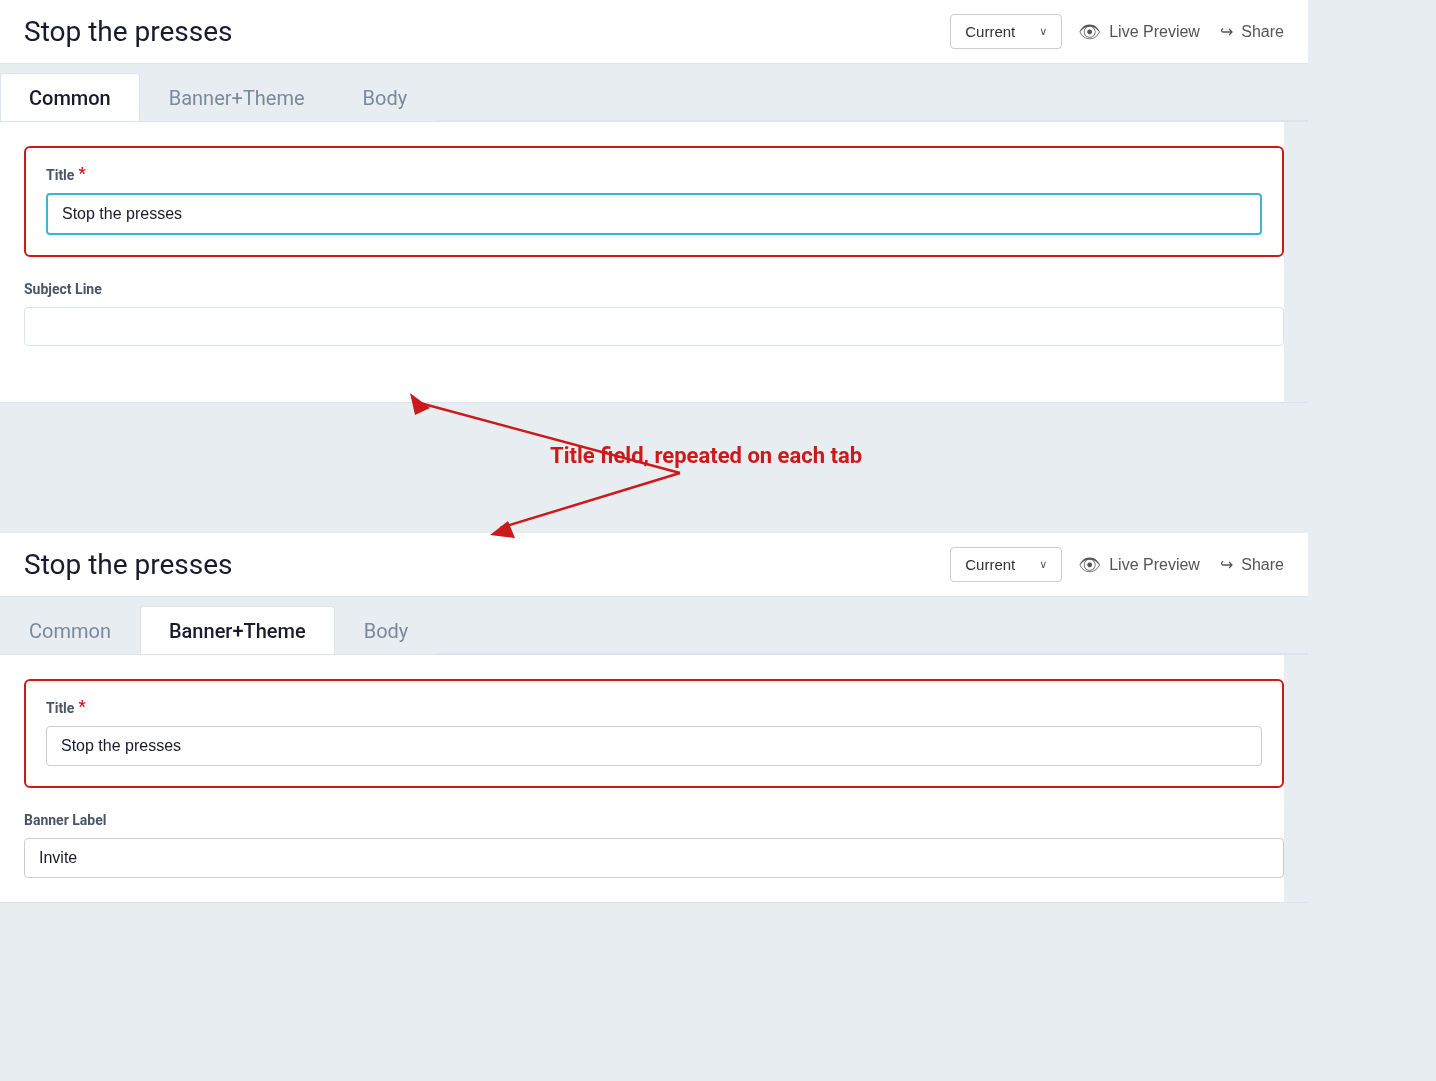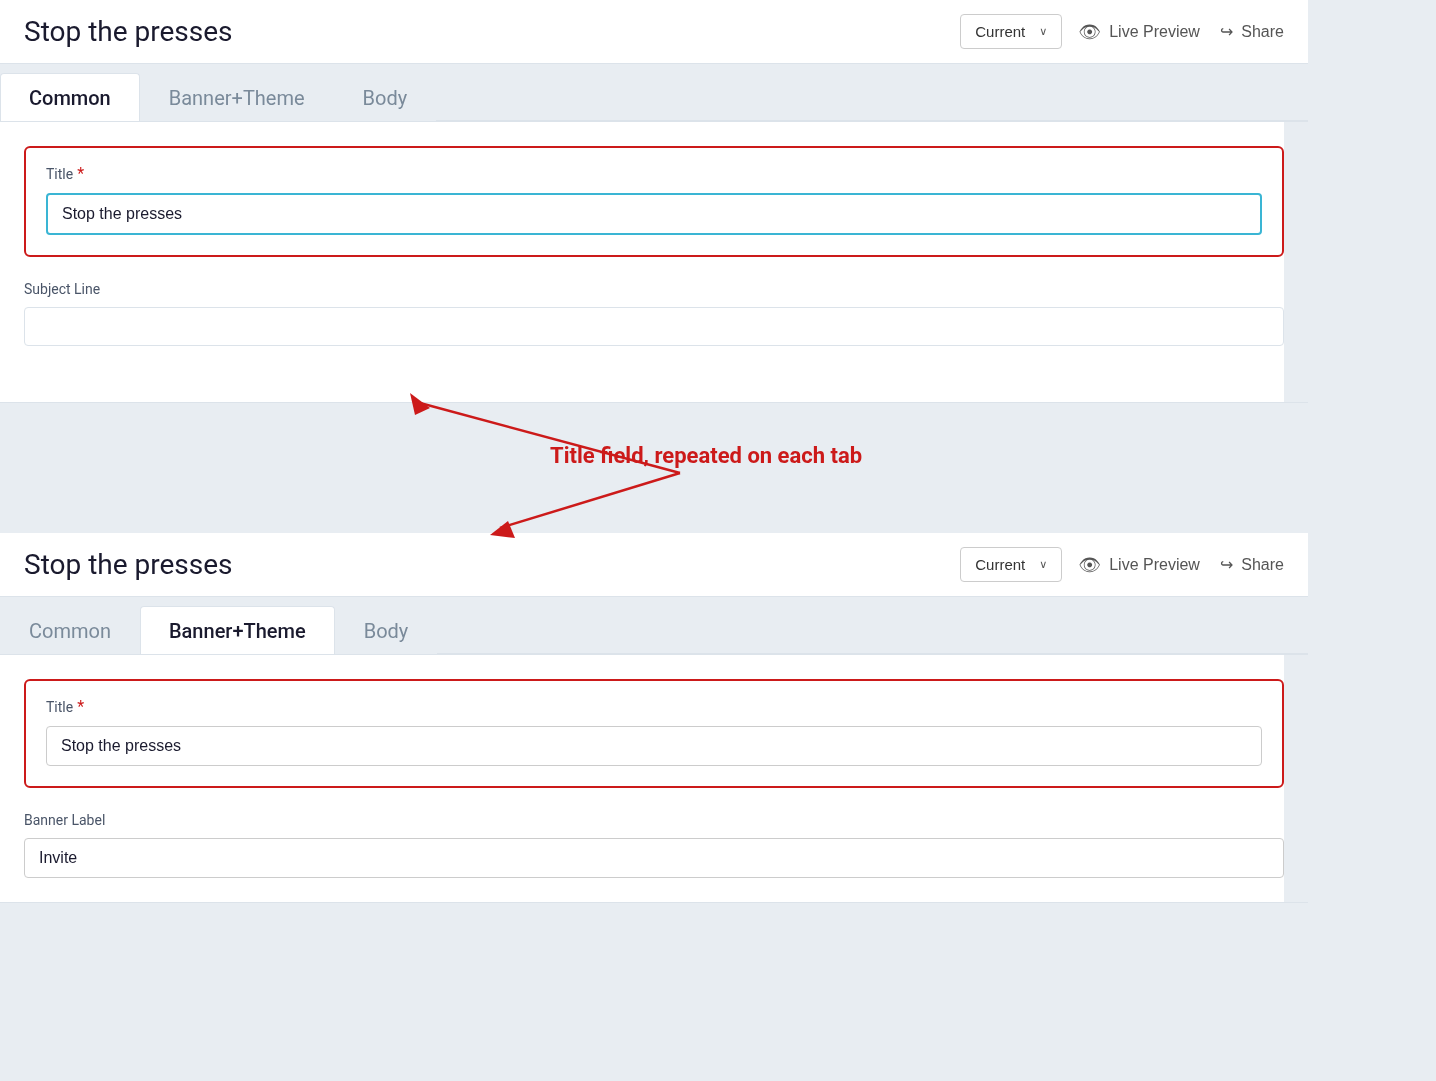--- a/index.html
+++ b/index.html
@@ -23,21 +23,21 @@
     .panel-title {
       font-size: 28px;
       font-weight: 400;
       color: #1a1a2e;
       flex: 1;
     }
 
     .current-btn {
       display: flex;
       align-items: center;
-      gap: 14px;
+      gap: 24px;
       border: 1px solid #ccc;
       background: #fff;
       border-radius: 4px;
       padding: 8px 14px;
       font-size: 15px;
       color: #333;
       cursor: pointer;
     }
 
     .current-btn .chevron {
@@ -124,25 +124,25 @@
     .title-section-highlighted {
       border: 2px solid #cc1a1a;
       border-radius: 6px;
       padding: 16px 20px 20px 20px;
       margin-bottom: 24px;
       background: #fff;
     }
 
     .field-label {
       font-size: 14px;
-      font-weight: 400;
+      font-weight: 700;
       color: #4a5568;
       margin-bottom: 10px;
       display: flex;
-      align-items: center;
+      align-items: flex-end;
       gap: 4px;
     }
 
     .required-star {
       color: #cc1a1a;
       font-size: 16px;
     }
 
     .title-input-active {
       width: 100%;

